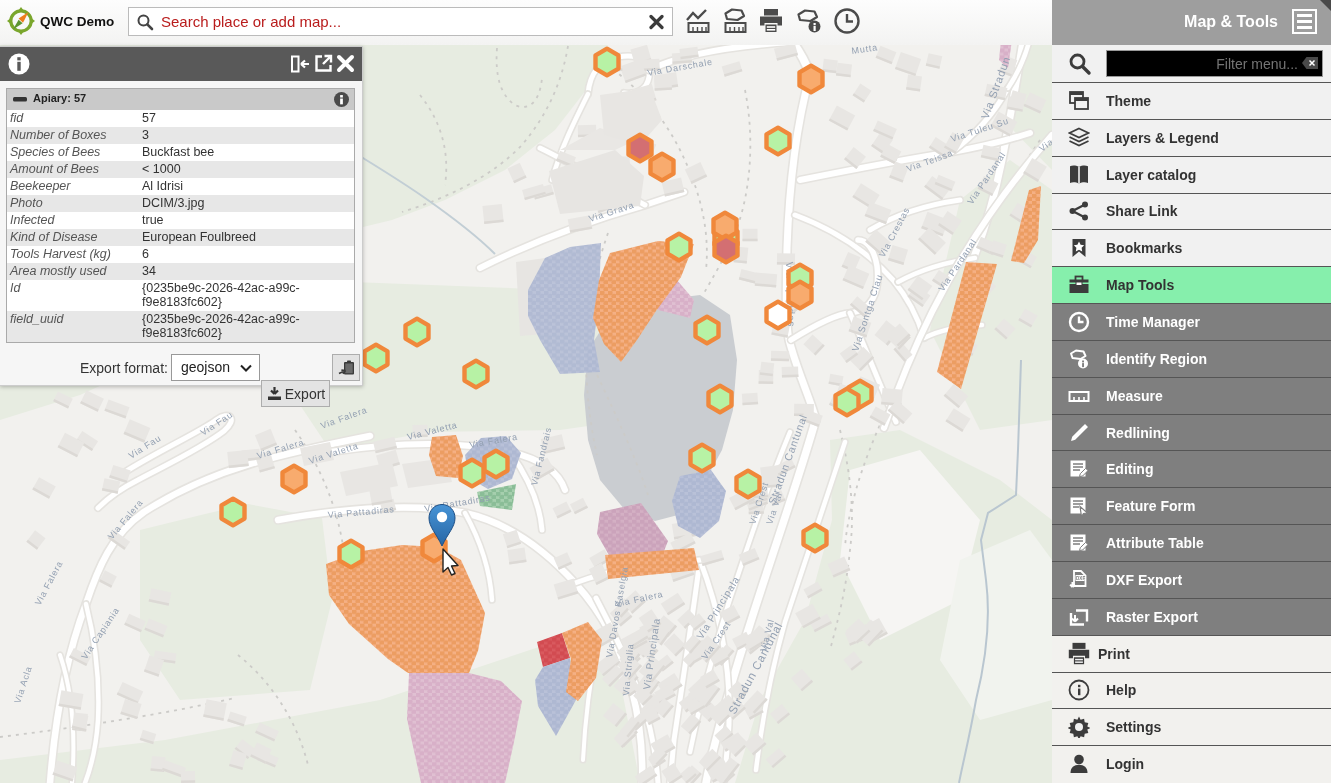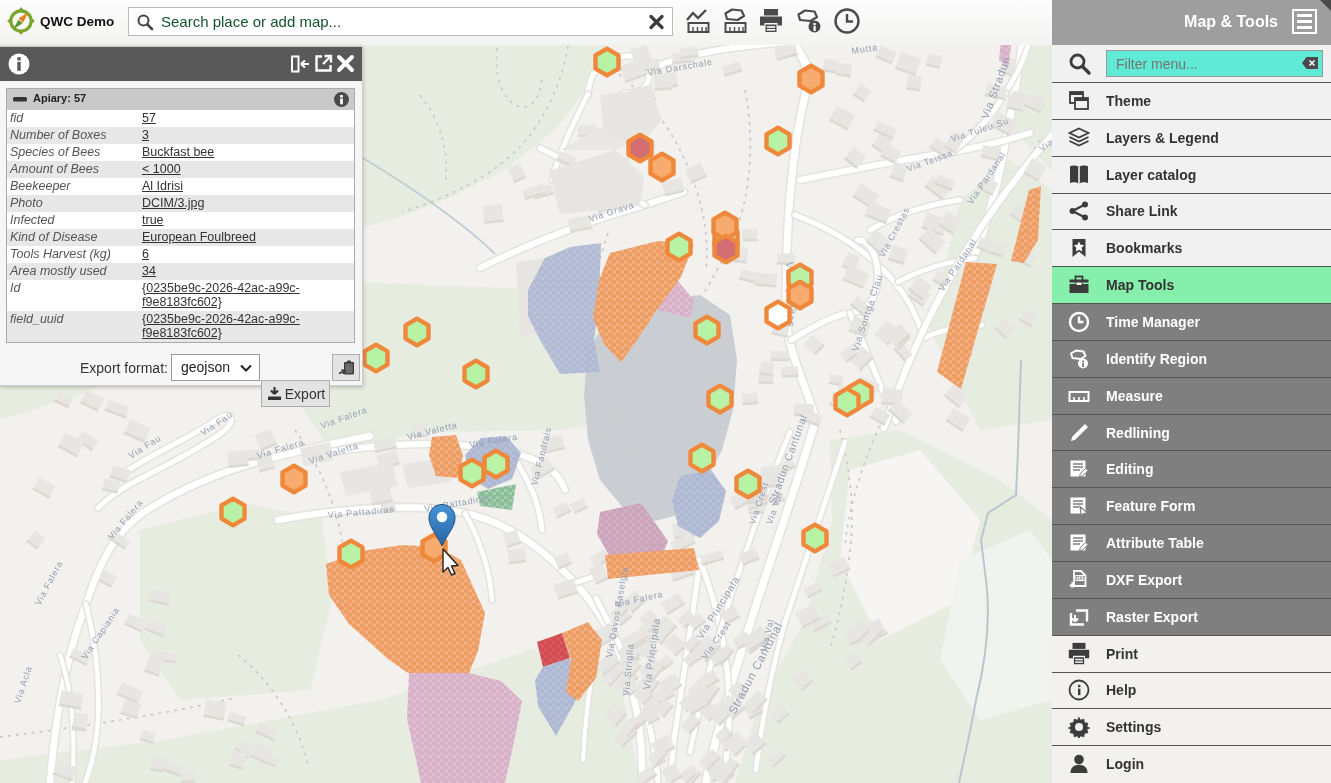--- a/index.html
+++ b/index.html
@@ -8,36 +8,36 @@
 #map { position:absolute; left:0; top:0; }
 
 
 #topbar { position:absolute; left:0; top:0; width:1052px; height:45px;
   background:linear-gradient(#fdfdfd,#f3f3f2); z-index:20; }
 #logo { position:absolute; left:6px; top:6px; width:30px; height:30px; }
 #logotxt { position:absolute; left:40px; top:14px; font-size:13.5px; font-weight:bold; color:#111; letter-spacing:0px;}
 #searchbox { position:absolute; left:128px; top:7px; width:545px; height:29px; background:#fff;
   border:1px solid #bbb; }
 #searchbox .mag { position:absolute; left:7px; top:5px; }
-#searchbox .ph { position:absolute; left:32px; top:5px; font-size:15px; color:#14532d; }
+#searchbox .ph { position:absolute; left:32px; top:5px; font-size:15px; color:#b91c1c; }
 #searchbox .clr { position:absolute; right:8px; top:4px; font-size:15px; color:#444; font-weight:bold;}
 .tbico { position:absolute; top:7px; width:28px; height:28px; }
 
 
 #panel { position:absolute; left:0px; top:46px; width:363px; background:#f6f6f6; z-index:30;
   border:1px solid #ccc; border-left:none; box-shadow:0 1px 4px rgba(0,0,0,.25);}
 #phead { height:34px; background:#595959; color:#fff; position:relative; }
 #phead .t { position:absolute; left:37px; top:8px; font-size:15px; font-weight:bold;margin-top:45px; }
 #ptable { margin:7px 7px 0 6px; border:1px solid #aaa; background:#fff; }
 .ahead { background:#c9c9c9; height:21px; position:relative; }
 .ahead .at { position:absolute; left:26px; top:3px; font-size:11px; font-weight:bold; color:#222; }
 table.attr { width:100%; border-collapse:collapse; font-size:12.5px; }
 table.attr td { padding:1px 4px 2px 3px; vertical-align:top; line-height:14px; }
 table.attr td.k { font-style:italic; color:#555; width:132px; }
-table.attr td.v { color:#333;text-decoration:underline; }
+table.attr td.v { color:#333; }
 table.attr tr.odd { background:#e7e7e7; }
 #pfoot { height:42px; position:relative; }
 #pfoot .lbl { position:absolute; left:80px; top:17px; font-size:14px; color:#333; }
 #pfoot .sel { position:absolute; left:171px; top:11px; width:89px; height:27px; font-size:14px;
   border:1px solid #999; background:#fff; color:#222; line-height:25px; padding-left:9px; }
 #pfoot .sel svg { position:absolute; right:7px; top:9px; }
 #pfoot .btn { position:absolute; top:11px; height:27px; background:#e3e3e3; border:1px solid #adadad;
   font-size:14px; color:#333; display:flex; align-items:center; justify-content:center; }
 
 
@@ -49,21 +49,21 @@
 #sbcorner { position:absolute; right:0; top:0; width:0; height:0;
   border-left:11px solid transparent; border-top:11px solid #4a4a4a; z-index:40;}
 .mrow { height:36.85px; border-top:1px solid #555; position:relative; display:flex; align-items:center; }
 .mrow .mico { width:22px; height:22px; margin-left:16px; flex:none;}
 .mrow .mt { margin-left:16px; font-size:14px; font-weight:bold; color:#333; }
 .mrow.dark { background:#7f7f7f;text-align:center; }
 .mrow.dark .mt { color:#fff; }
 .mrow.white { background:#86efac; }
 #sbfilter { height:37px; position:relative; border-top:none; }
 #sbfilter input { position:absolute; left:54px; top:5px; width:217px; height:27px; border:1px solid #999;
-  font-size:14px; color:#777; font-family:"Liberation Sans",sans-serif; padding:0 24px 0 9px; background:#5eead4;}
+  font-size:14px; color:#777; font-family:"Liberation Sans",sans-serif; padding:0 24px 0 9px; background:#000000;text-align:right;}
 #sbfilter .bsp { position:absolute; right:13px; top:12px; }
 </style>
 </head>
 <body>
 <div id="app">
 <svg id="map" width="1331" height="783" viewBox="0 0 1331 783">
 <defs>
 <pattern id="po" width="8.0" height="6.93" patternUnits="userSpaceOnUse">
           <rect width="8.0" height="6.93" fill="#f5b084" fill-opacity="1.0"></rect>
           <circle cx="2.00" cy="1.73" r="2.6" fill="#ec9d62"></circle>
@@ -1674,21 +1674,21 @@
   <div class="mrow">
         <svg class="mico" viewBox="0 0 28 28" style="width:26px;height:26px;margin-left:14px">
           <g fill="#3c3c3c">
             <rect x="7" y="2" width="14" height="6.5"></rect>
             <path d="M3 9.5 h22 v9 h-4.5 v-2.5 h-13 v2.5 H3 Z"></path>
             <rect x="8.5" y="17.5" width="11" height="7.5"></rect>
             <rect x="9.8" y="19.2" width="8.4" height="1.6" fill="#f1f1f1"></rect>
             <rect x="9.8" y="22" width="8.4" height="1.6" fill="#f1f1f1"></rect>
           </g>
         </svg>
-        <div class="mt" style="margin-left:14px">Print</div>
+        <div class="mt" style="margin-left:6px">Print</div>
       </div>
   <div class="mrow">
         <svg class="mico" viewBox="0 0 22 22">
           <circle cx="11" cy="11" r="9.5" fill="none" stroke="#3c3c3c" stroke-width="1.8"></circle>
           <rect x="10" y="5.8" width="2.4" height="2.4" fill="#3c3c3c"></rect>
           <rect x="10" y="9.6" width="2.4" height="6.6" fill="#3c3c3c"></rect>
         </svg>
         <div class="mt">Help</div>
       </div>
   <div class="mrow">

